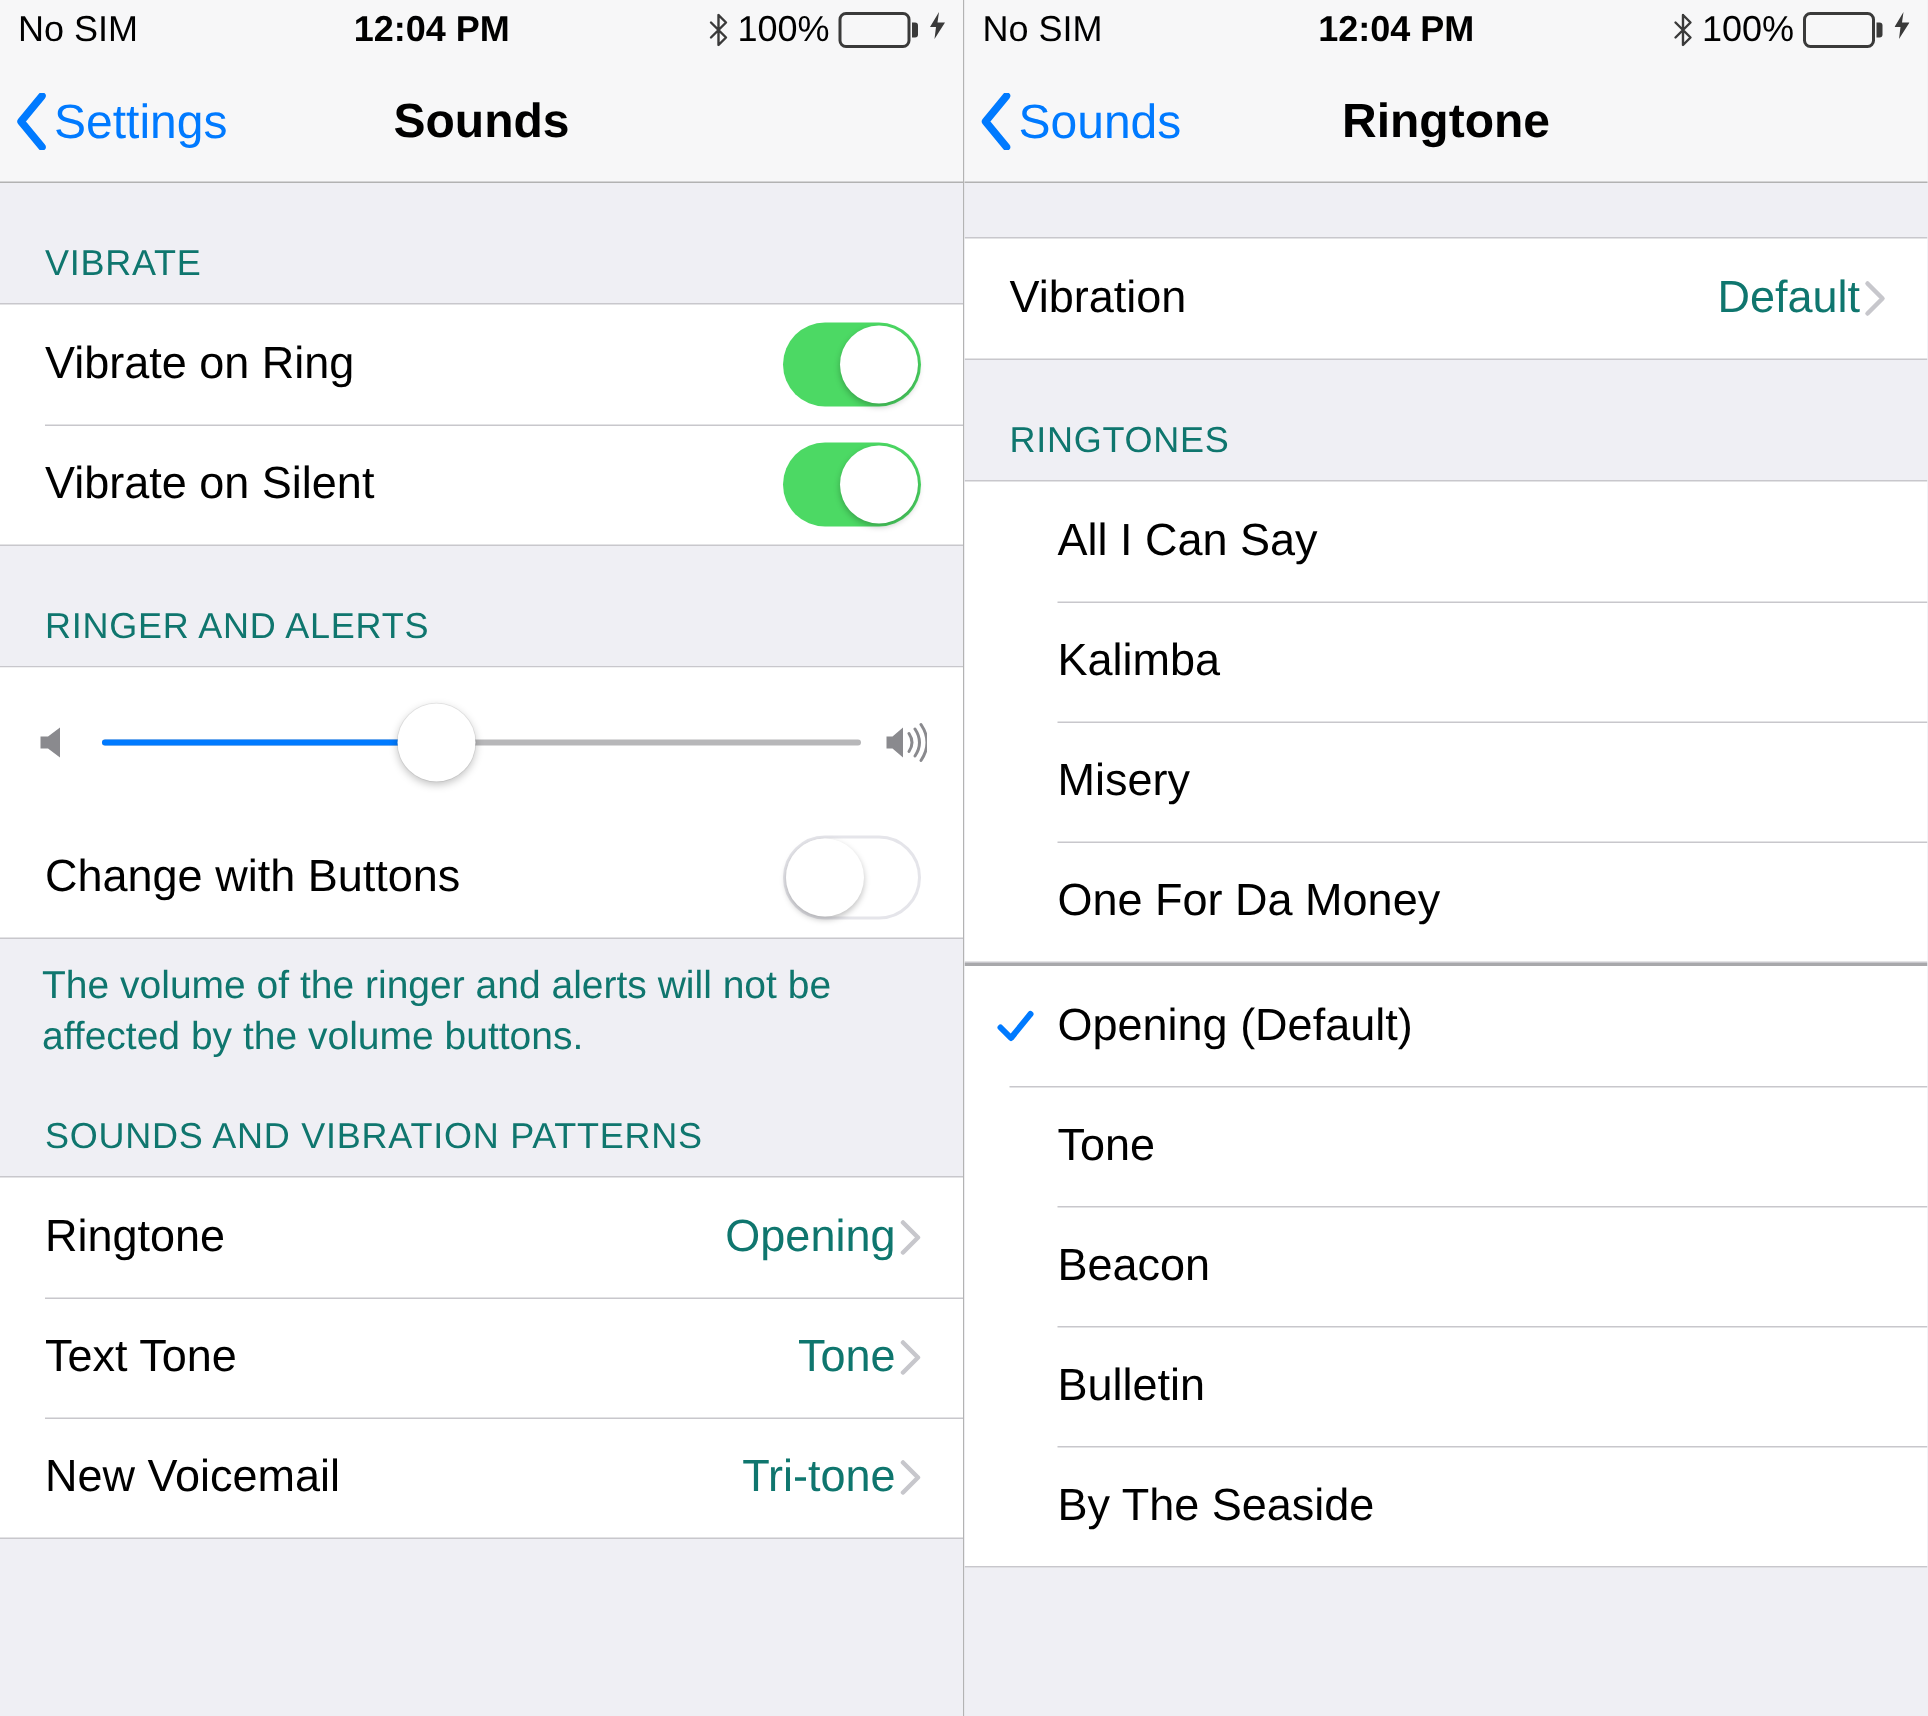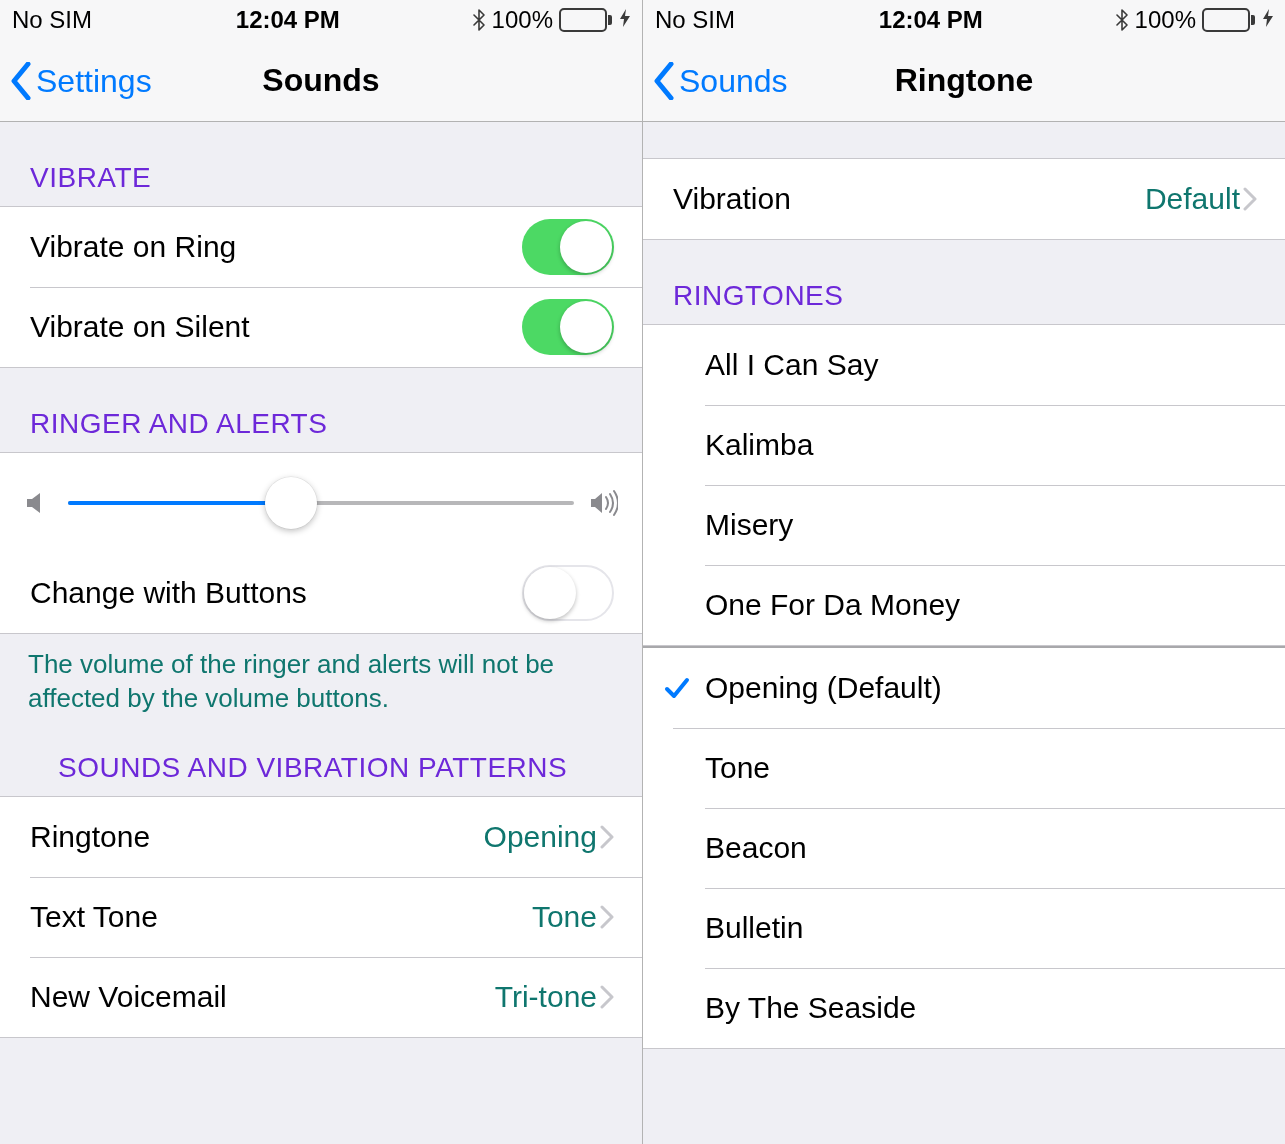--- a/index.html
+++ b/index.html
@@ -85,27 +85,27 @@
       transform: translateX(-50%);
       font-size: 32px;
       font-weight: 600;
     }
     .content {
       flex: 1;
       overflow: hidden;
       background: #efeff4;
     }
     .section-header {
-      font-size: 28px;
-      color: #6d28d9;
+      font-size: 24px;
+      color: #0f766e;
       letter-spacing: 0.5px;
       padding: 40px 30px 12px 30px;
       text-transform: uppercase;
     }
-    .section-header.tight { padding-top: 26px; margin-left: 28px; }
+    .section-header.tight { padding-top: 26px; }
     .section-footer {
       font-size: 26px;
       color: #0f766e;
       padding: 14px 28px 10px 28px;
       line-height: 1.3;
     }
     .cell-group {
       background: #fff;
       border-top: 1px solid #c8c7cc;
       border-bottom: 1px solid #c8c7cc;

